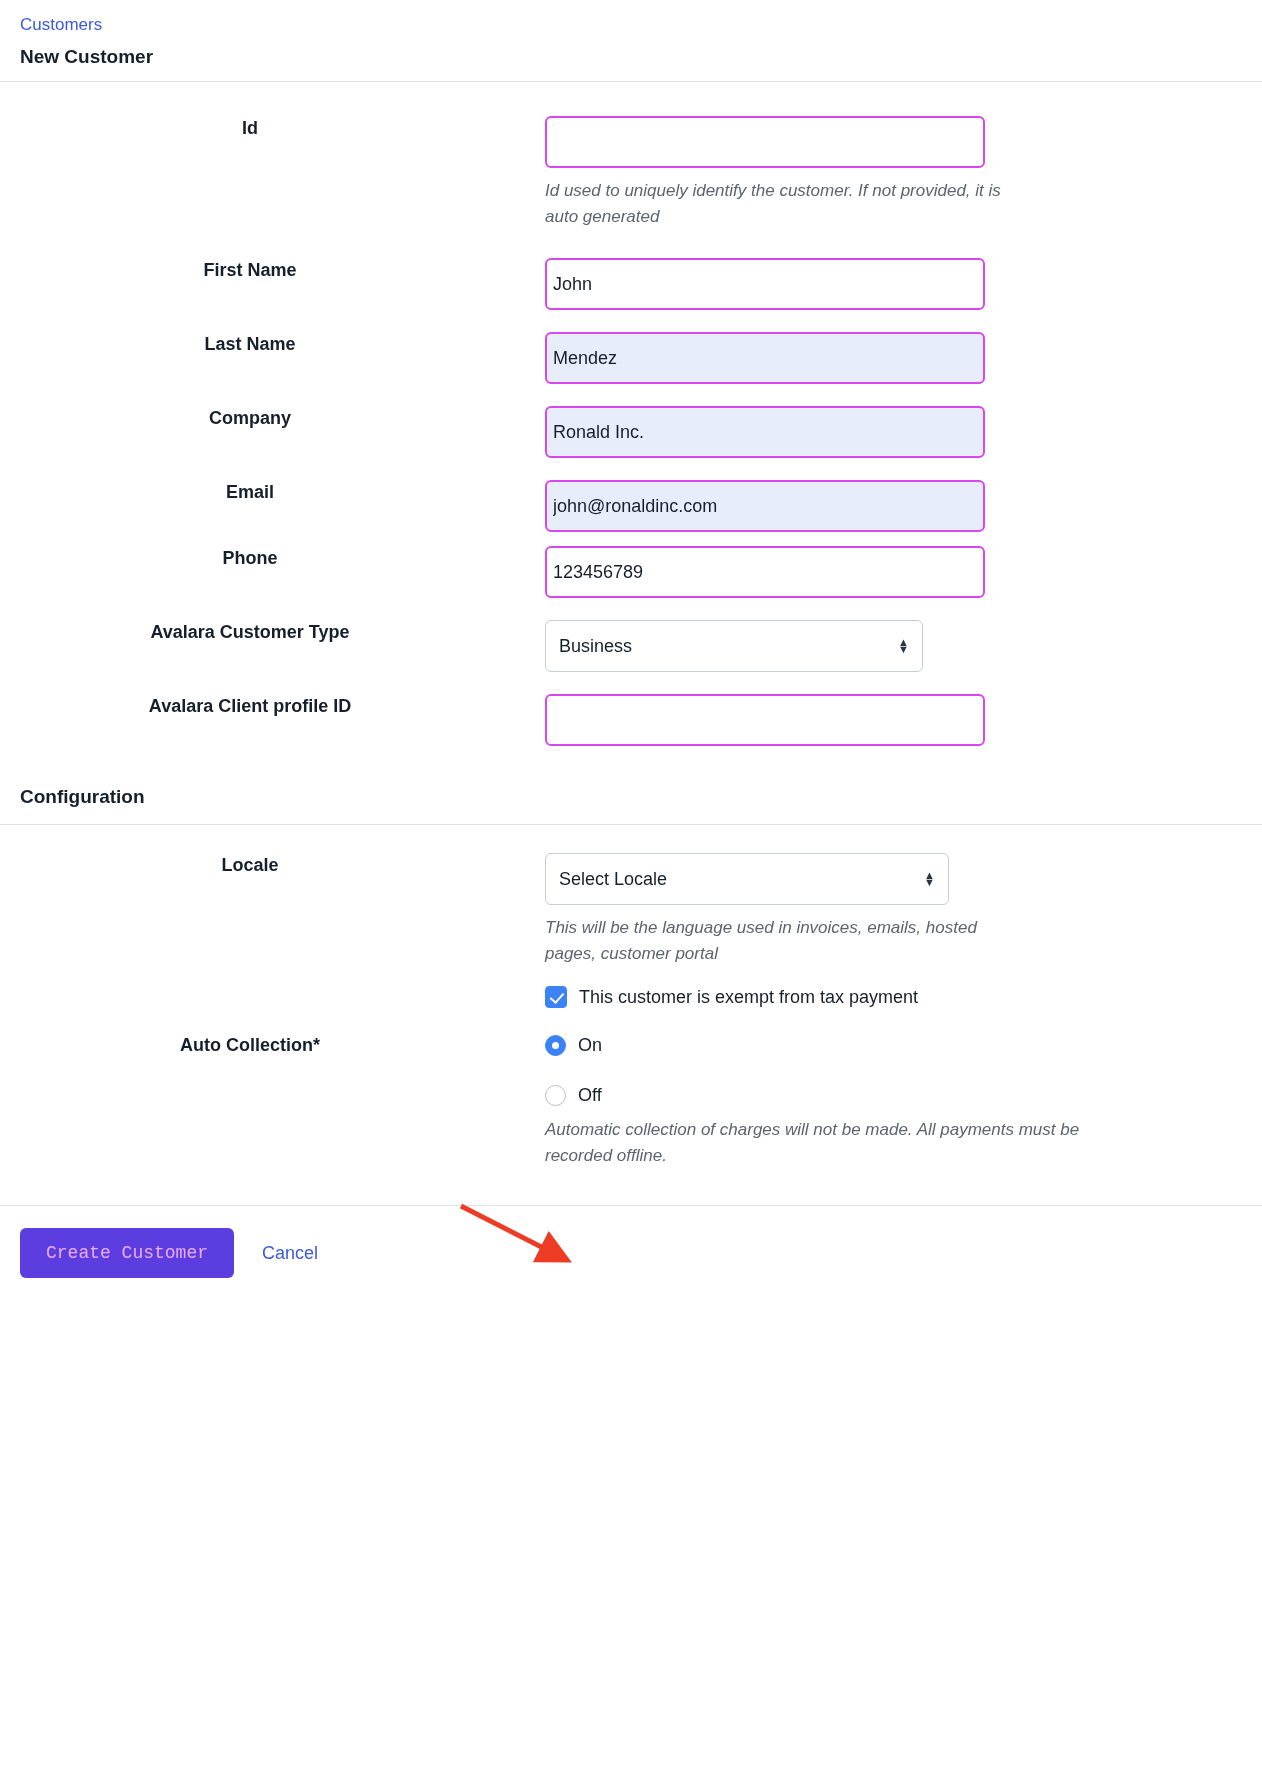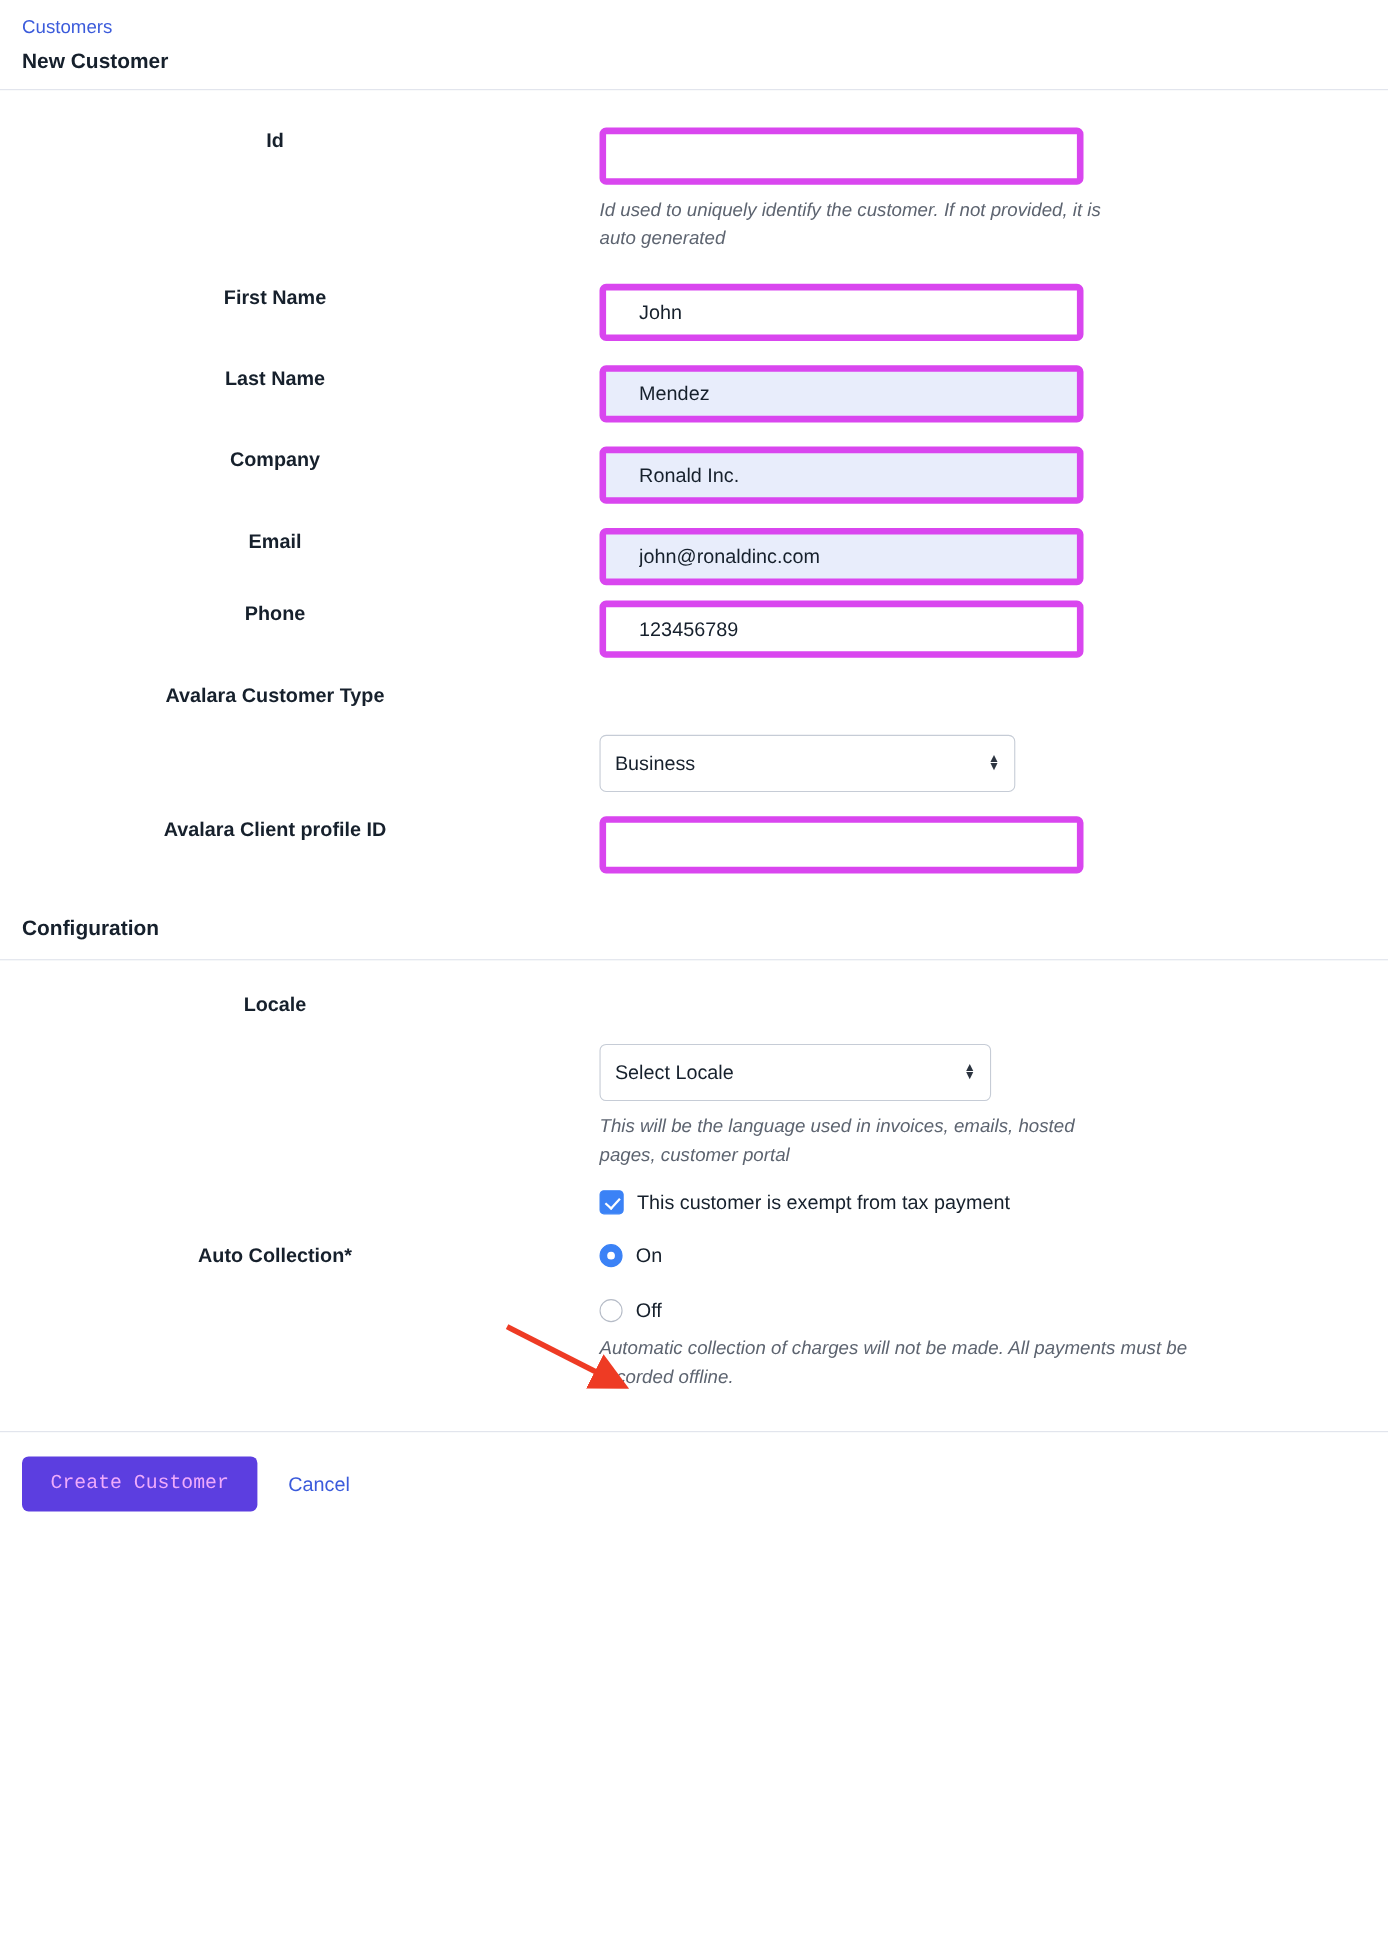--- a/index.html
+++ b/index.html
@@ -70,54 +70,53 @@
     font-style: italic;
     color: #5d6470;
     line-height: 26px;
     margin-top: 10px;
     max-width: 540px;
   }
 
   input.text-input {
     width: 440px;
     height: 52px;
-    border: 6px solid #d946ef;
+    border: 2px solid #d946ef;
     border-radius: 6px;
-    padding: 0 30px;
+    padding: 0 6px;
     font-size: 18px;
     font-family: "Liberation Sans", sans-serif;
     color: #16202c;
     background: #ffffff;
     outline: none;
   }
   input.text-input.filled-highlight {
     background: #e8edfb;
   }
   input.text-input::placeholder { color: #9aa1ad; }
 
   .select-wrap {
     position: relative;
     display: inline-block;
-    margin-top: 48px;
   }
   select.select-input {
     -webkit-appearance: none;
     appearance: none;
     height: 52px;
     border: 1px solid #c6ccd6;
     border-radius: 6px;
     padding: 0 40px 0 13px;
     font-size: 18px;
     font-family: "Liberation Sans", sans-serif;
     color: #16202c;
     background: #ffffff;
     outline: none;
   }
   select.sel-small { width: 378px; }
-  select.sel-wide { width: 356px; }
+  select.sel-wide { width: 404px; }
   .select-arrows {
     position: absolute;
     right: 14px;
     top: 50%;
     transform: translateY(-50%);
     pointer-events: none;
     display: flex;
     flex-direction: column;
     line-height: 7px;
     font-size: 11px;

